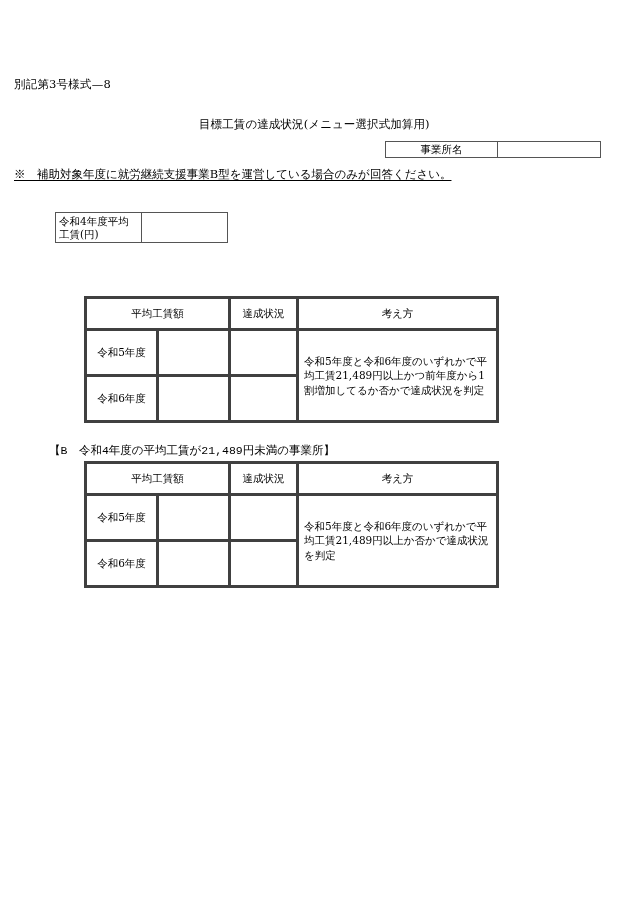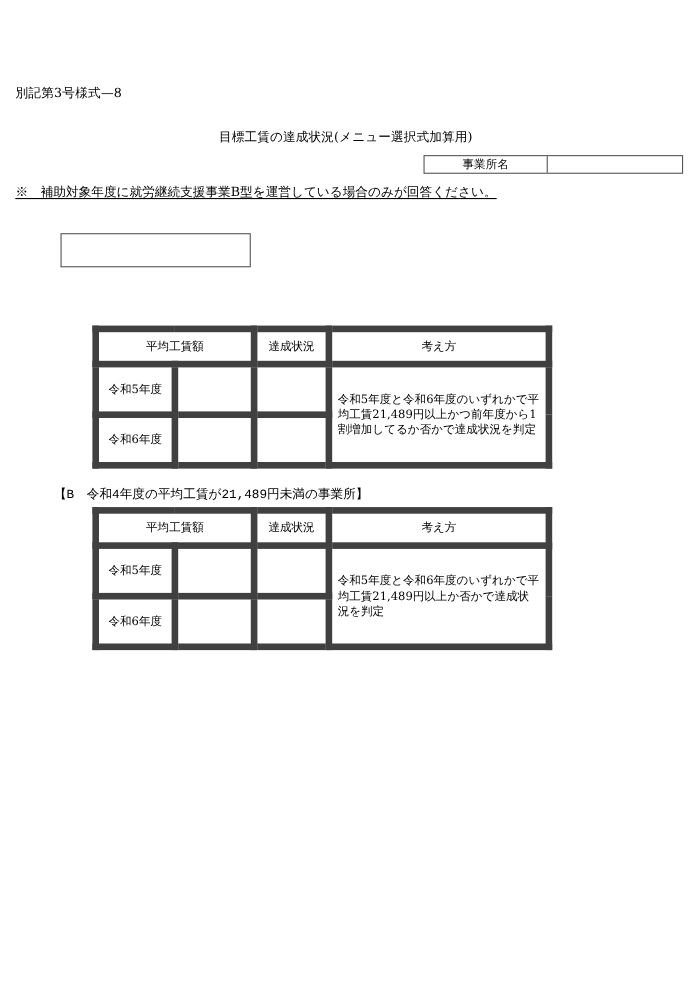--- a/index.html
+++ b/index.html
@@ -48,21 +48,21 @@
     top: 118px;
     font-size: 11.5px;
     letter-spacing: 0.1px;
   }
 
   
   #office-box {
     position: absolute;
     left: 385px;
     top: 141px;
-    width: 236px;
+    width: 216px;
     height: 17px;
     border: 1px solid #555;
     box-sizing: border-box;
     display: flex;
   }
   #office-box .lbl {
     width: 112px;
     border-right: 1px solid #555;
     box-sizing: border-box;
     display: flex;
@@ -130,21 +130,21 @@
     position: absolute;
     left: 84px;
     width: 412px;
     border-collapse: collapse;
     table-layout: fixed;
   }
   #tableA { top: 296px; }
   #tableB { top: 461px; }
 
   .dtable td, .dtable th {
-    border: 6px solid #404040;
+    border: 3px solid #404040;
     padding: 0;
     font-weight: normal;
     font-size: 10.5px;
     vertical-align: middle;
     box-sizing: border-box;
   }
   .dtable th {
     height: 32px;
     text-align: center;
   }
@@ -180,20 +180,24 @@
 
   <div id="office-box">
     <div class="lbl">事業所名</div>
     <div class="val"></div>
   </div>
 
   <div class="t u" id="note-line">※　補助対象年度に就労継続支援事業B型を運営している場合のみが回答ください。</div>
 
 
   <div id="step1-box">
+    <div class="lbl">
+      <div>令和4年度平均</div>
+      <div>工賃(円)</div>
+    </div>
     <div class="val"></div>
   </div>
 
 
 
   <table class="dtable" id="tableA">
     <colgroup>
       <col class="col-year">
         <col class="col-wage">
         <col class="col-stat">

